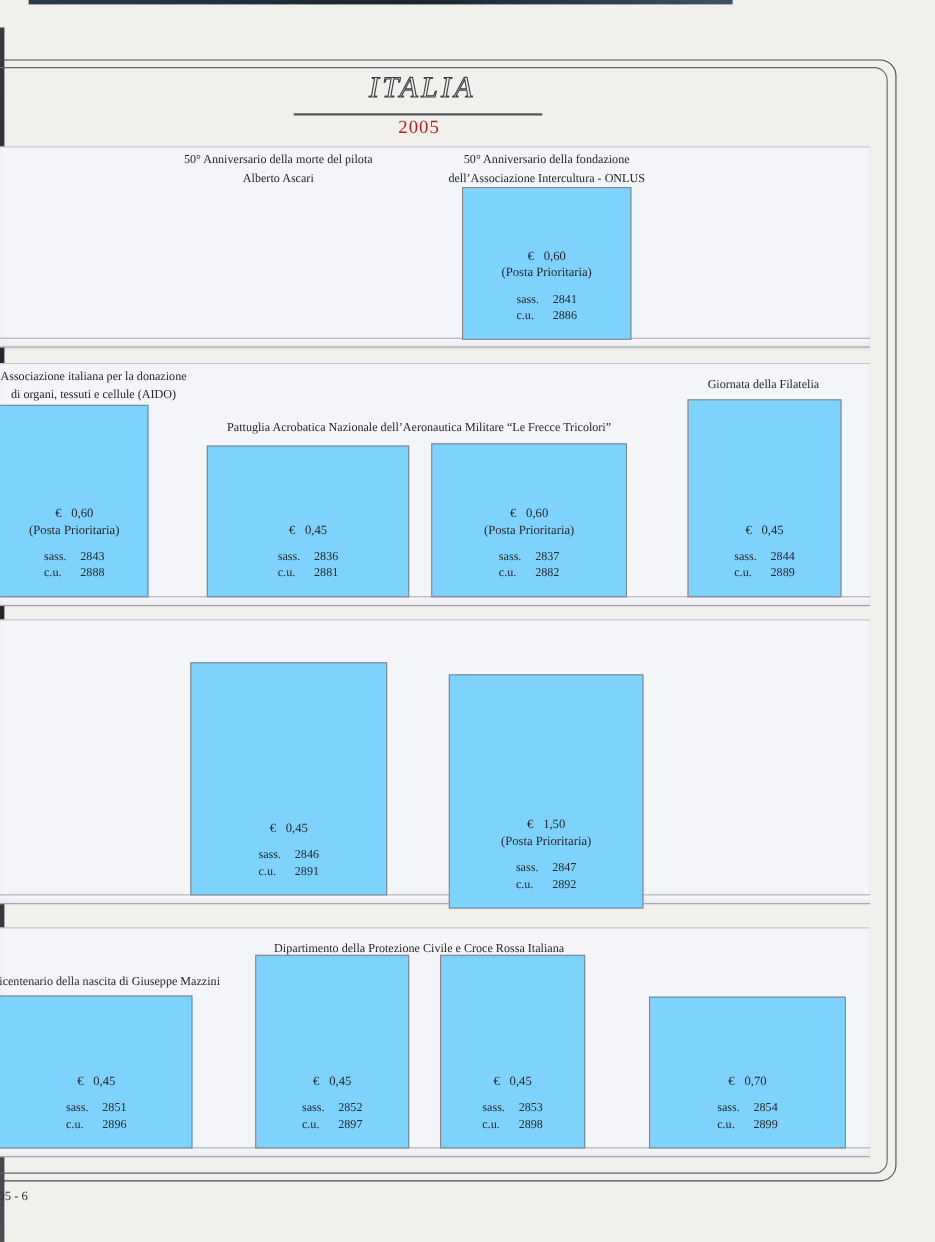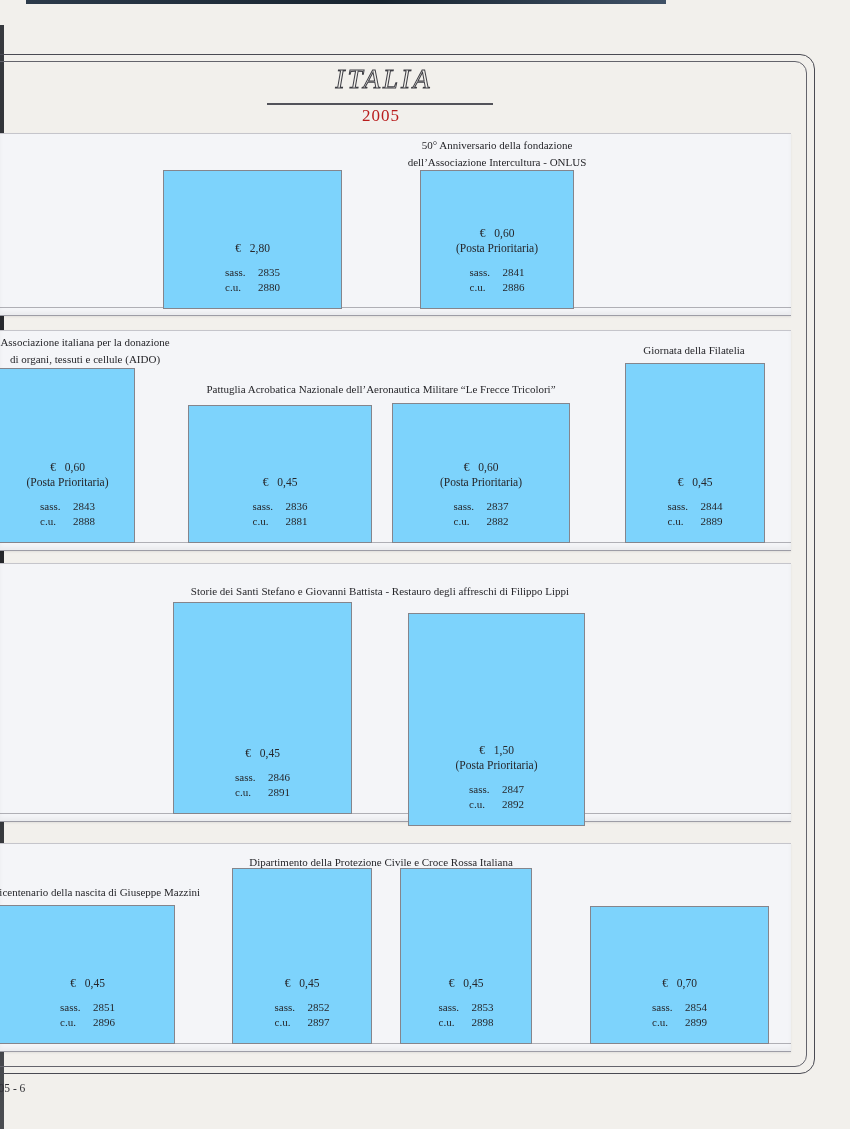--- a/index.html
+++ b/index.html
@@ -55,32 +55,25 @@
   <div class="frame-outer"></div>
   <div class="frame-inner"></div>
 
   <div class="title">ITALIA</div>
   <div class="title-line"></div>
   <div class="year">2005</div>
 
   <div class="band" style="top:133px;height:181px;">
     <div class="mount-line"></div>
   </div>
+  <div class="caption" style="top:137px;left:103px;width:300px;">50° Anniversario della morte del pilota
+Alberto Ascari</div>
   <div class="caption" style="top:137px;left:347px;width:300px;">50° Anniversario della fondazione
 dell’Associazione Intercultura - ONLUS</div>
 
-  <div class="stamp-box" style="left:163px;top:170px;width:177px;height:137px;">
-    <div class="stamp-values">
-      <div class="euro-line">€ 2,80</div>
-      <div class="cat">
-        <div><span class="cat-lbl">sass.</span><span>2835</span></div>
-        <div><span class="cat-lbl">c.u.</span><span>2880</span></div>
-      </div>
-    </div>
-  </div>
 
   <div class="stamp-box" style="left:420px;top:170px;width:152px;height:137px;">
     <div class="stamp-values">
       <div class="euro-line">€ 0,60</div>
       <div>(Posta Prioritaria)</div>
       <div class="cat">
         <div><span class="cat-lbl">sass.</span><span>2841</span></div>
         <div><span class="cat-lbl">c.u.</span><span>2886</span></div>
       </div>
     </div>
@@ -132,21 +125,20 @@
       <div class="cat">
         <div><span class="cat-lbl">sass.</span><span>2844</span></div>
         <div><span class="cat-lbl">c.u.</span><span>2889</span></div>
       </div>
     </div>
   </div>
 
   <div class="band" style="top:563px;height:257px;">
     <div class="mount-line"></div>
   </div>
-  <div class="caption" style="top:583px;left:80px;width:600px;">Storie dei Santi Stefano e Giovanni Battista - Restauro degli affreschi di Filippo Lippi</div>
 
   <div class="stamp-box" style="left:173px;top:602px;width:177px;height:210px;">
     <div class="stamp-values">
       <div class="euro-line">€ 0,45</div>
       <div class="cat">
         <div><span class="cat-lbl">sass.</span><span>2846</span></div>
         <div><span class="cat-lbl">c.u.</span><span>2891</span></div>
       </div>
     </div>
   </div>

